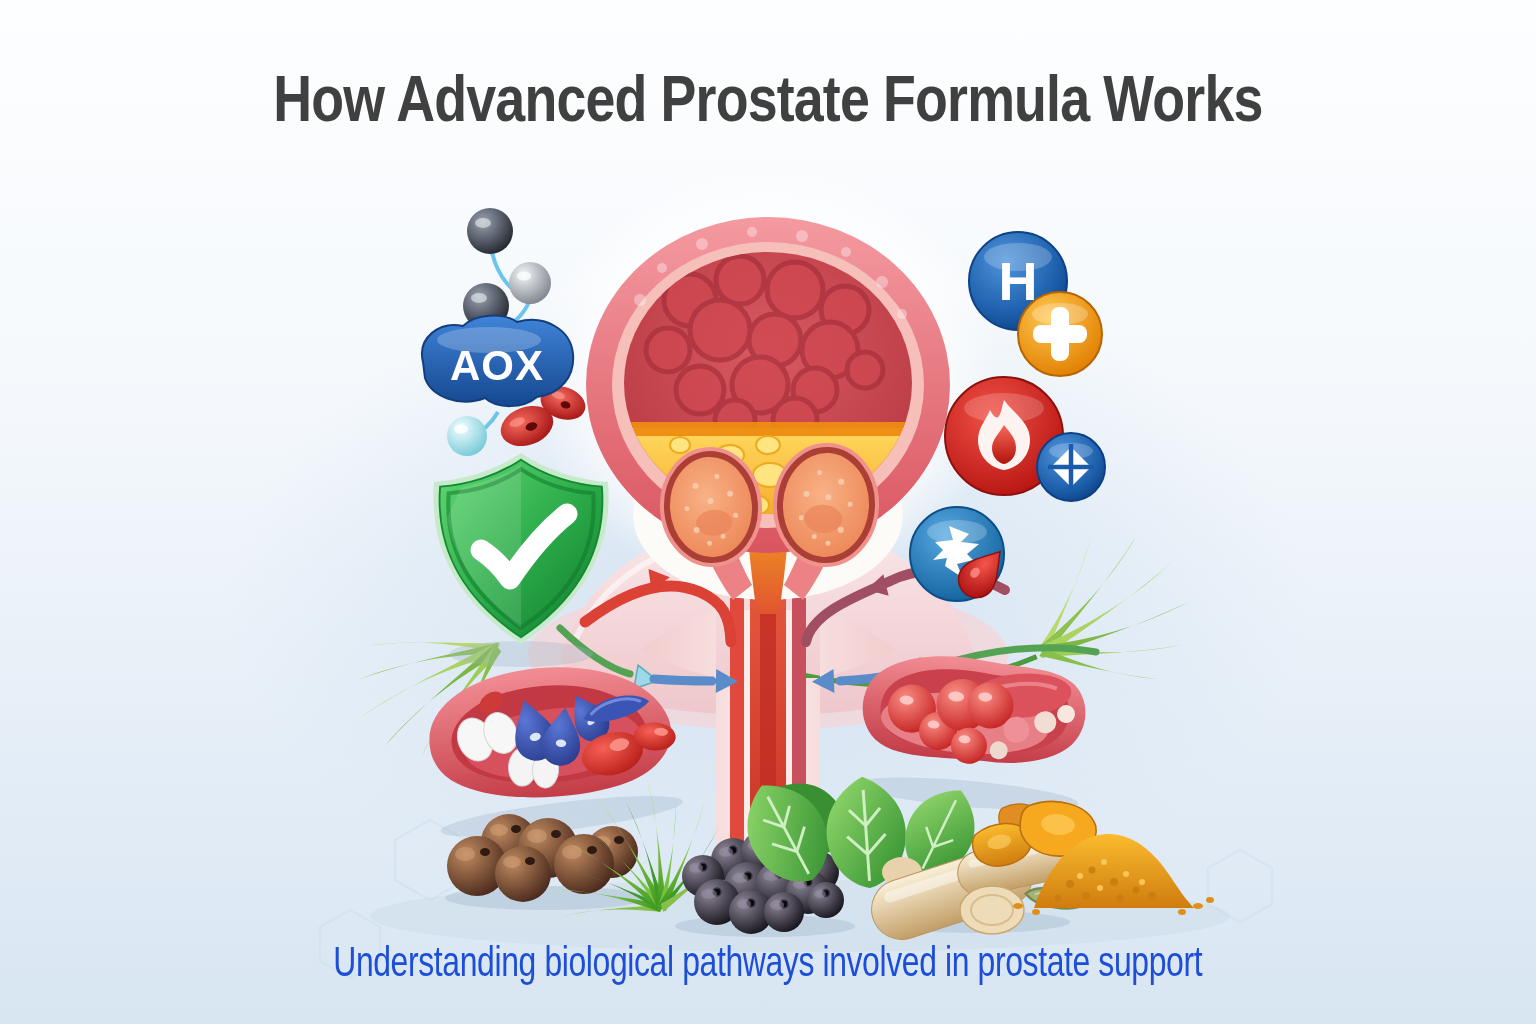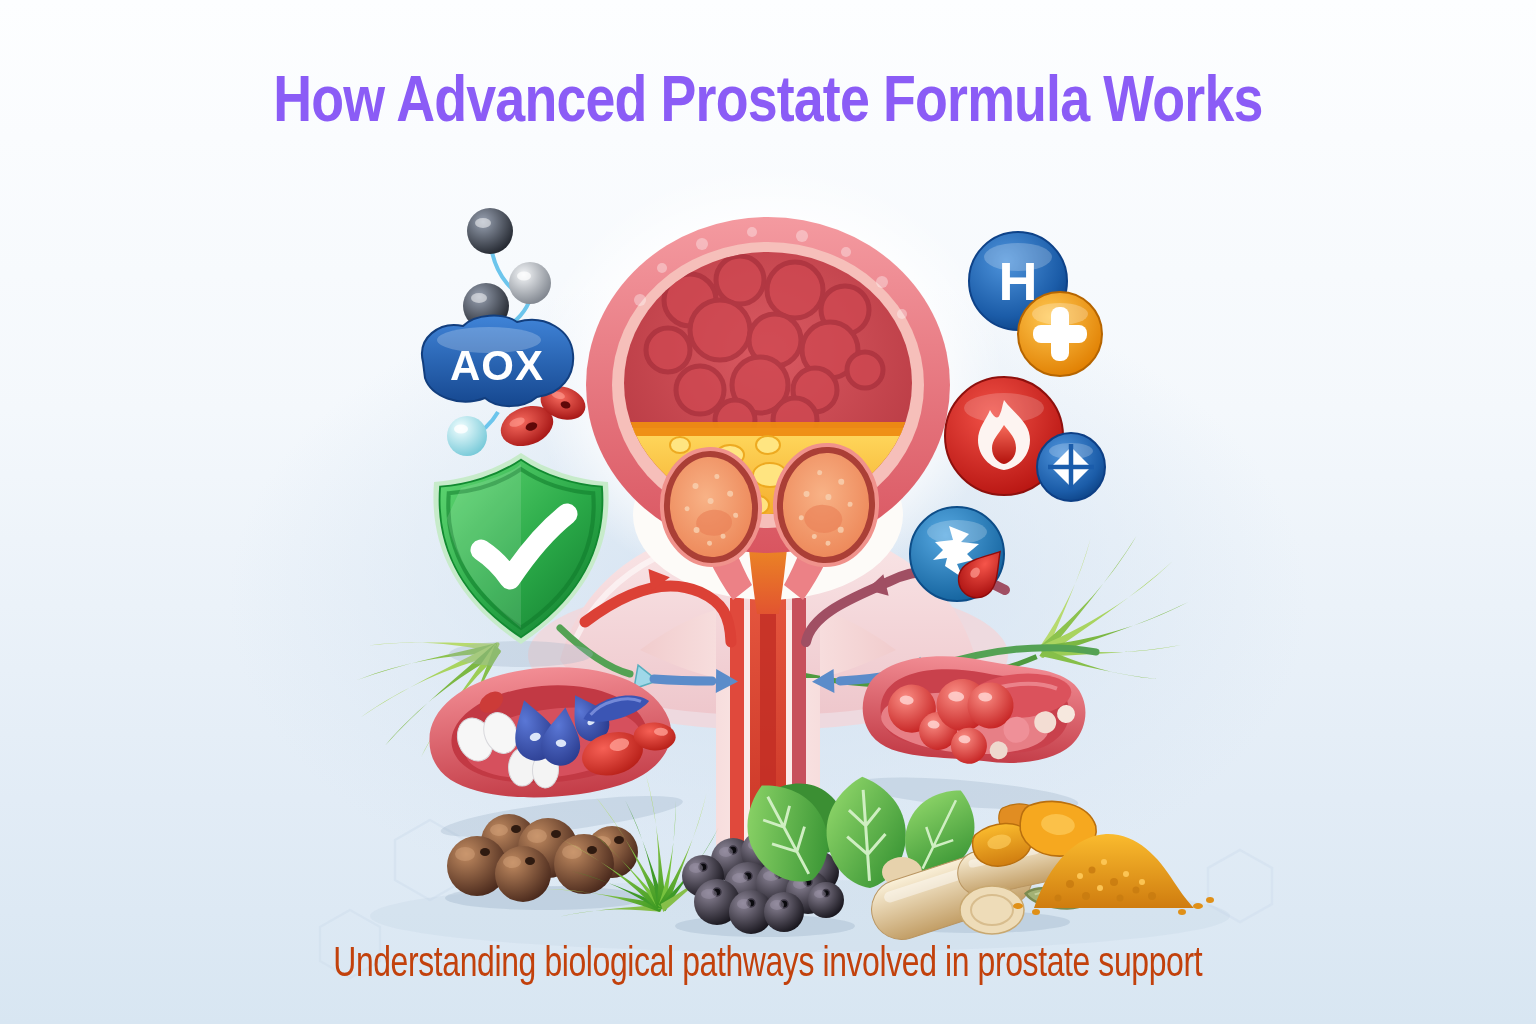--- a/index.html
+++ b/index.html
@@ -2,24 +2,24 @@
 <html><head>
 <meta charset="utf-8">
 <style>
   html,body{margin:0;padding:0;}
   body{width:1536px;height:1024px;overflow:hidden;
        font-family:"Liberation Sans","DejaVu Sans",sans-serif;
        background:linear-gradient(180deg,#fdfeff 0%,#f4f8fc 40%,#e2ecf6 78%,#d8e6f2 100%);}
   .stage{position:relative;width:1536px;height:1024px;}
   .scene{position:absolute;left:0;top:0;width:1536px;height:1024px;}
   .title{position:absolute;left:0;top:62px;width:1536px;text-align:center;
-         color:#8b5cf6;font-size:64px;font-weight:bold;white-space:nowrap;}
+         color:#404040;font-size:64px;font-weight:bold;white-space:nowrap;}
   .title>span{display:inline-block;transform:scaleX(.84);transform-origin:center;letter-spacing:-1px;}
   .subtitle{position:absolute;left:0;top:938px;width:1536px;text-align:center;
-            color:#c2410c;font-size:42px;font-weight:400;white-space:nowrap;}
+            color:#1d4ed8;font-size:42px;font-weight:400;white-space:nowrap;}
   .subtitle>span{display:inline-block;transform:scaleX(.76);transform-origin:center;letter-spacing:-.5px;}
 </style>
 </head>
 <body>
 
 <div class="stage">
 
 <svg class="scene" viewBox="0 0 1536 1024">
 <defs>
   <radialGradient id="sceneGlow" cx="50%" cy="50%" r="50%">

